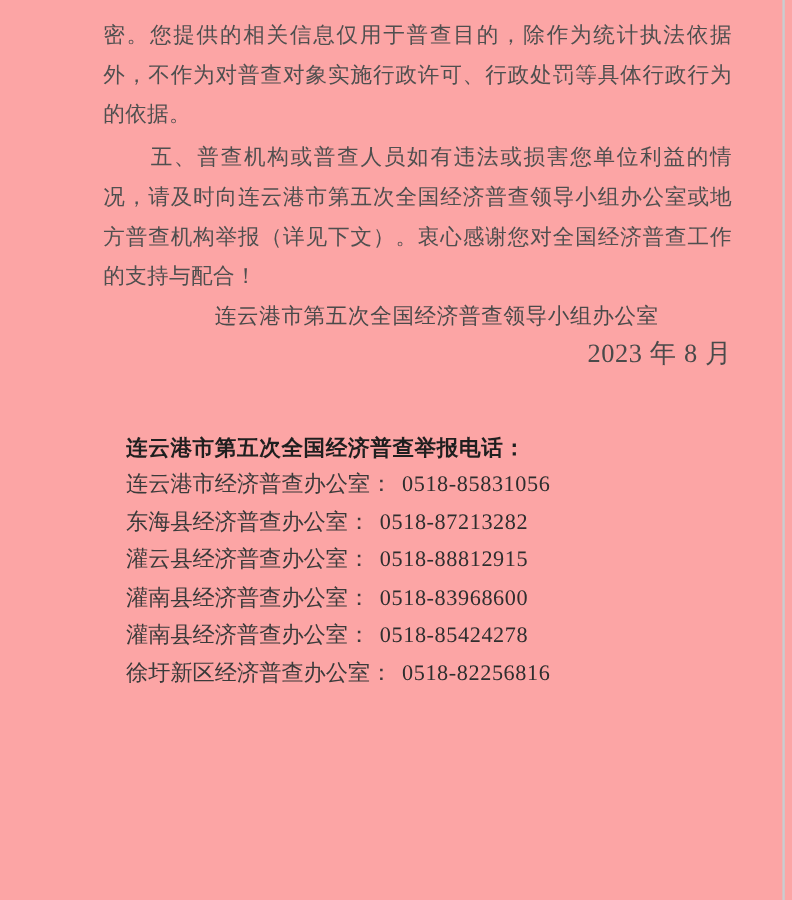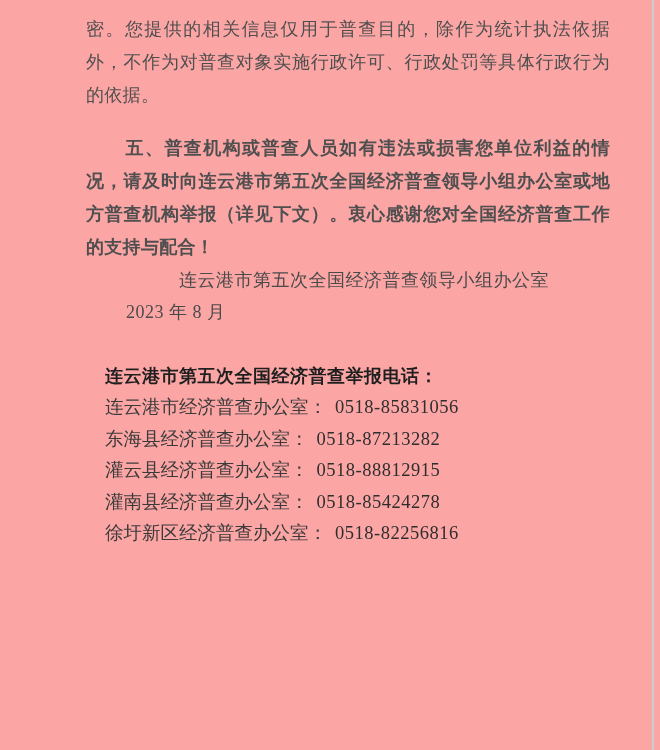--- a/index.html
+++ b/index.html
@@ -32,42 +32,41 @@
   .para {
     margin: 0;
     font-size: 18px;
     line-height: 33px;
     text-align: justify;
     text-justify: inter-ideograph;
     color: #4f4f4f;
     letter-spacing: 0.3px;
   }
   .para.indent {
-    margin-top: 20px;
+    margin-top: 3px;
     text-indent: 2.2em;
-    font-weight: bold;
   }
   .signature {
     font-size: 18px;
     line-height: 33px;
     text-align: center;
     padding-left: 32px;
     color: #4a4a4a;
     letter-spacing: 0.5px;
   }
   .doc-date {
-    font-size: 18px;
+    font-size: 22px;
     line-height: 30px;
-    text-align: left;
+    text-align: right;
     padding-left: 40px;
     color: #4a4a4a;
     letter-spacing: 0.5px;
   }
   .hotline-heading {
-    margin-top: 33px;
+    margin-top: 47px;
     padding-left: 19px;
     font-family: "Liberation Sans", "DejaVu Sans", sans-serif;
     font-weight: 700;
     font-size: 18px;
     line-height: 32px;
     color: #1f1f1f;
     letter-spacing: 0.5px;
   }
   .hotline-row {
     padding-left: 19px;
@@ -104,20 +103,23 @@
       <div class="hotline-row">
         <span>连云港市经济普查办公室：</span><span class="phone">0518-85831056</span>
       </div>
       <div class="hotline-row">
         <span>东海县经济普查办公室：</span><span class="phone">0518-87213282</span>
       </div>
       <div class="hotline-row">
         <span>灌云县经济普查办公室：</span><span class="phone">0518-88812915</span>
       </div>
       <div class="hotline-row">
+        <span>灌南县经济普查办公室：</span><span class="phone">0518-83968600</span>
+      </div>
+      <div class="hotline-row">
         <span>灌南县经济普查办公室：</span><span class="phone">0518-85424278</span>
       </div>
       <div class="hotline-row">
         <span>徐圩新区经济普查办公室：</span><span class="phone">0518-82256816</span>
       </div>
     </div>
 
   </div>
 </div>
 

